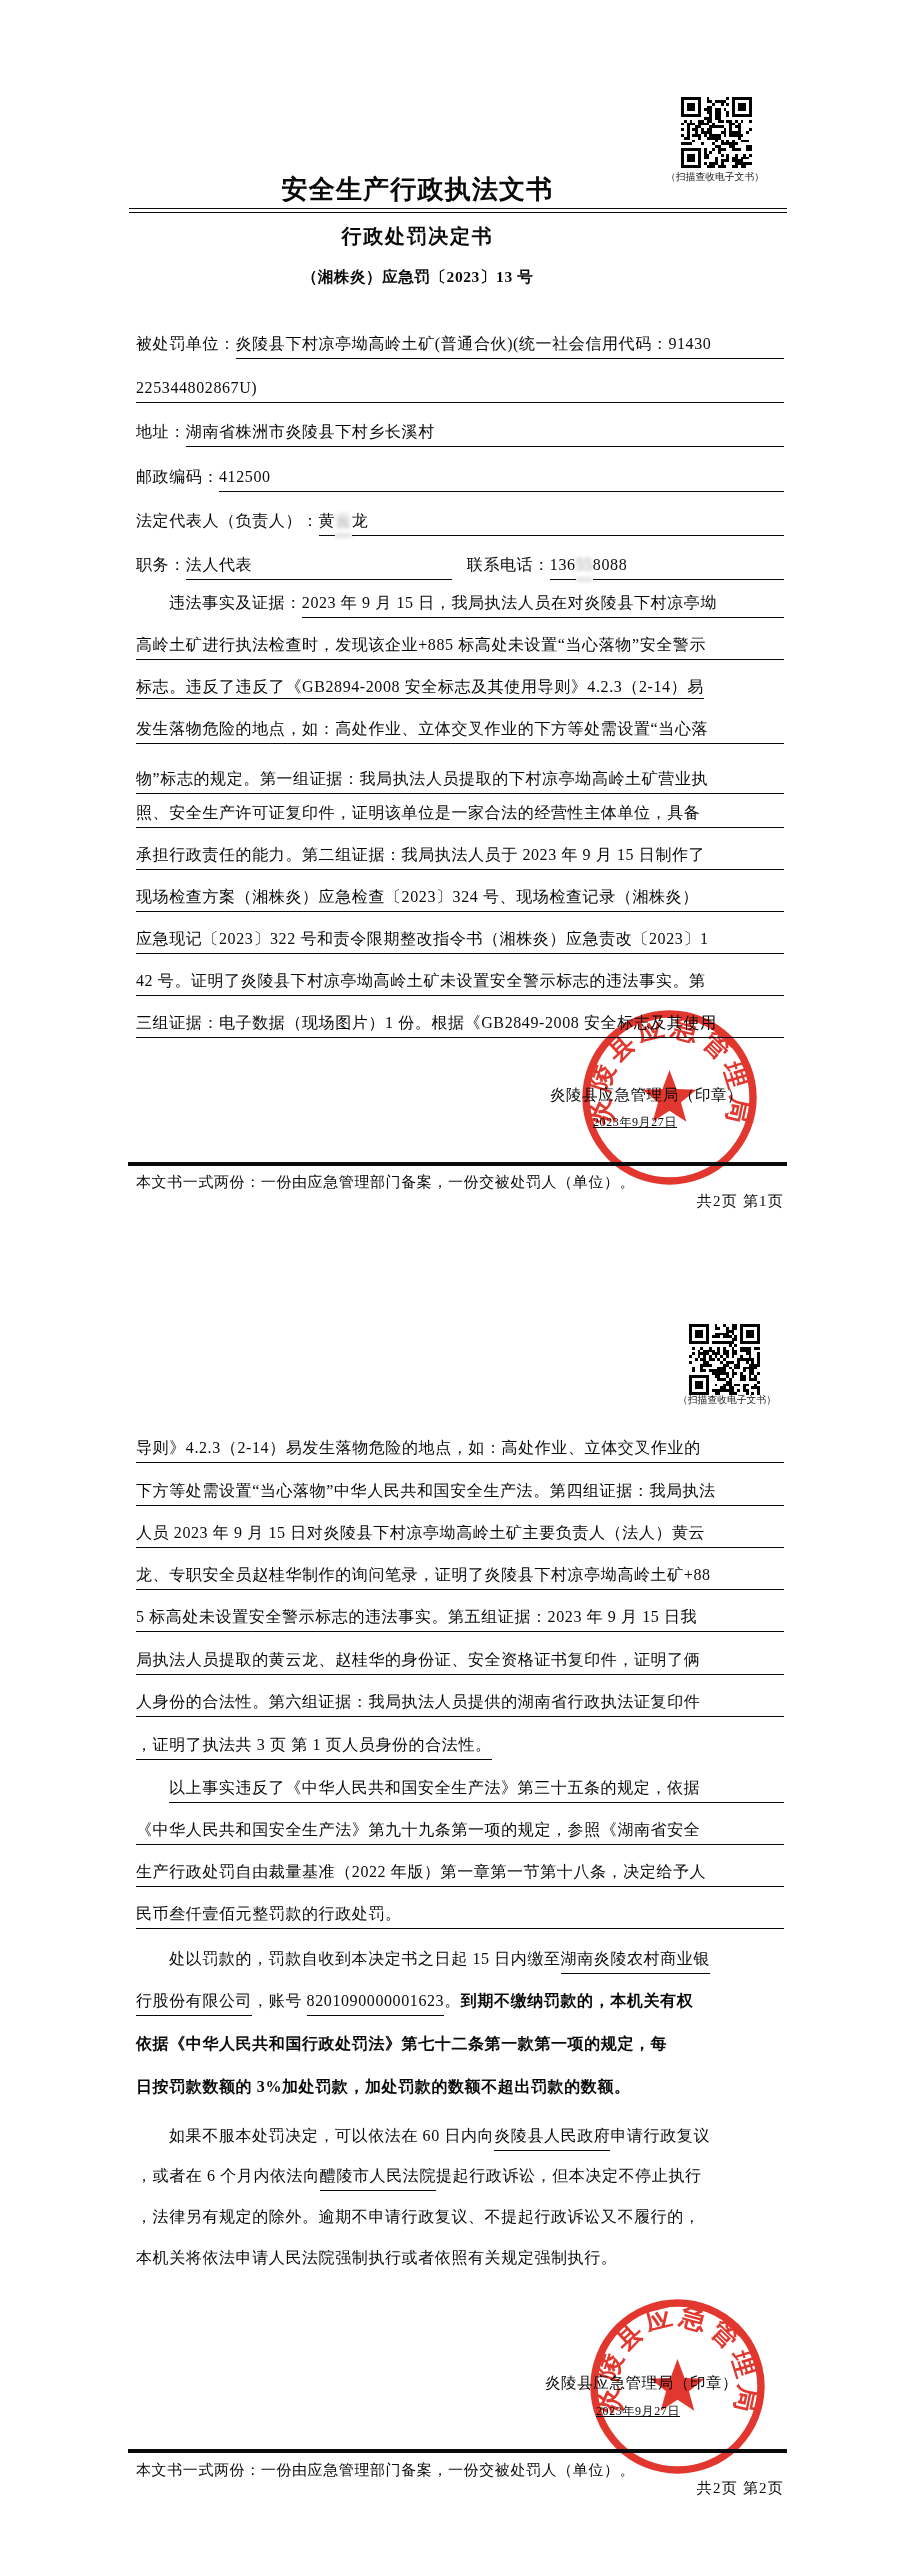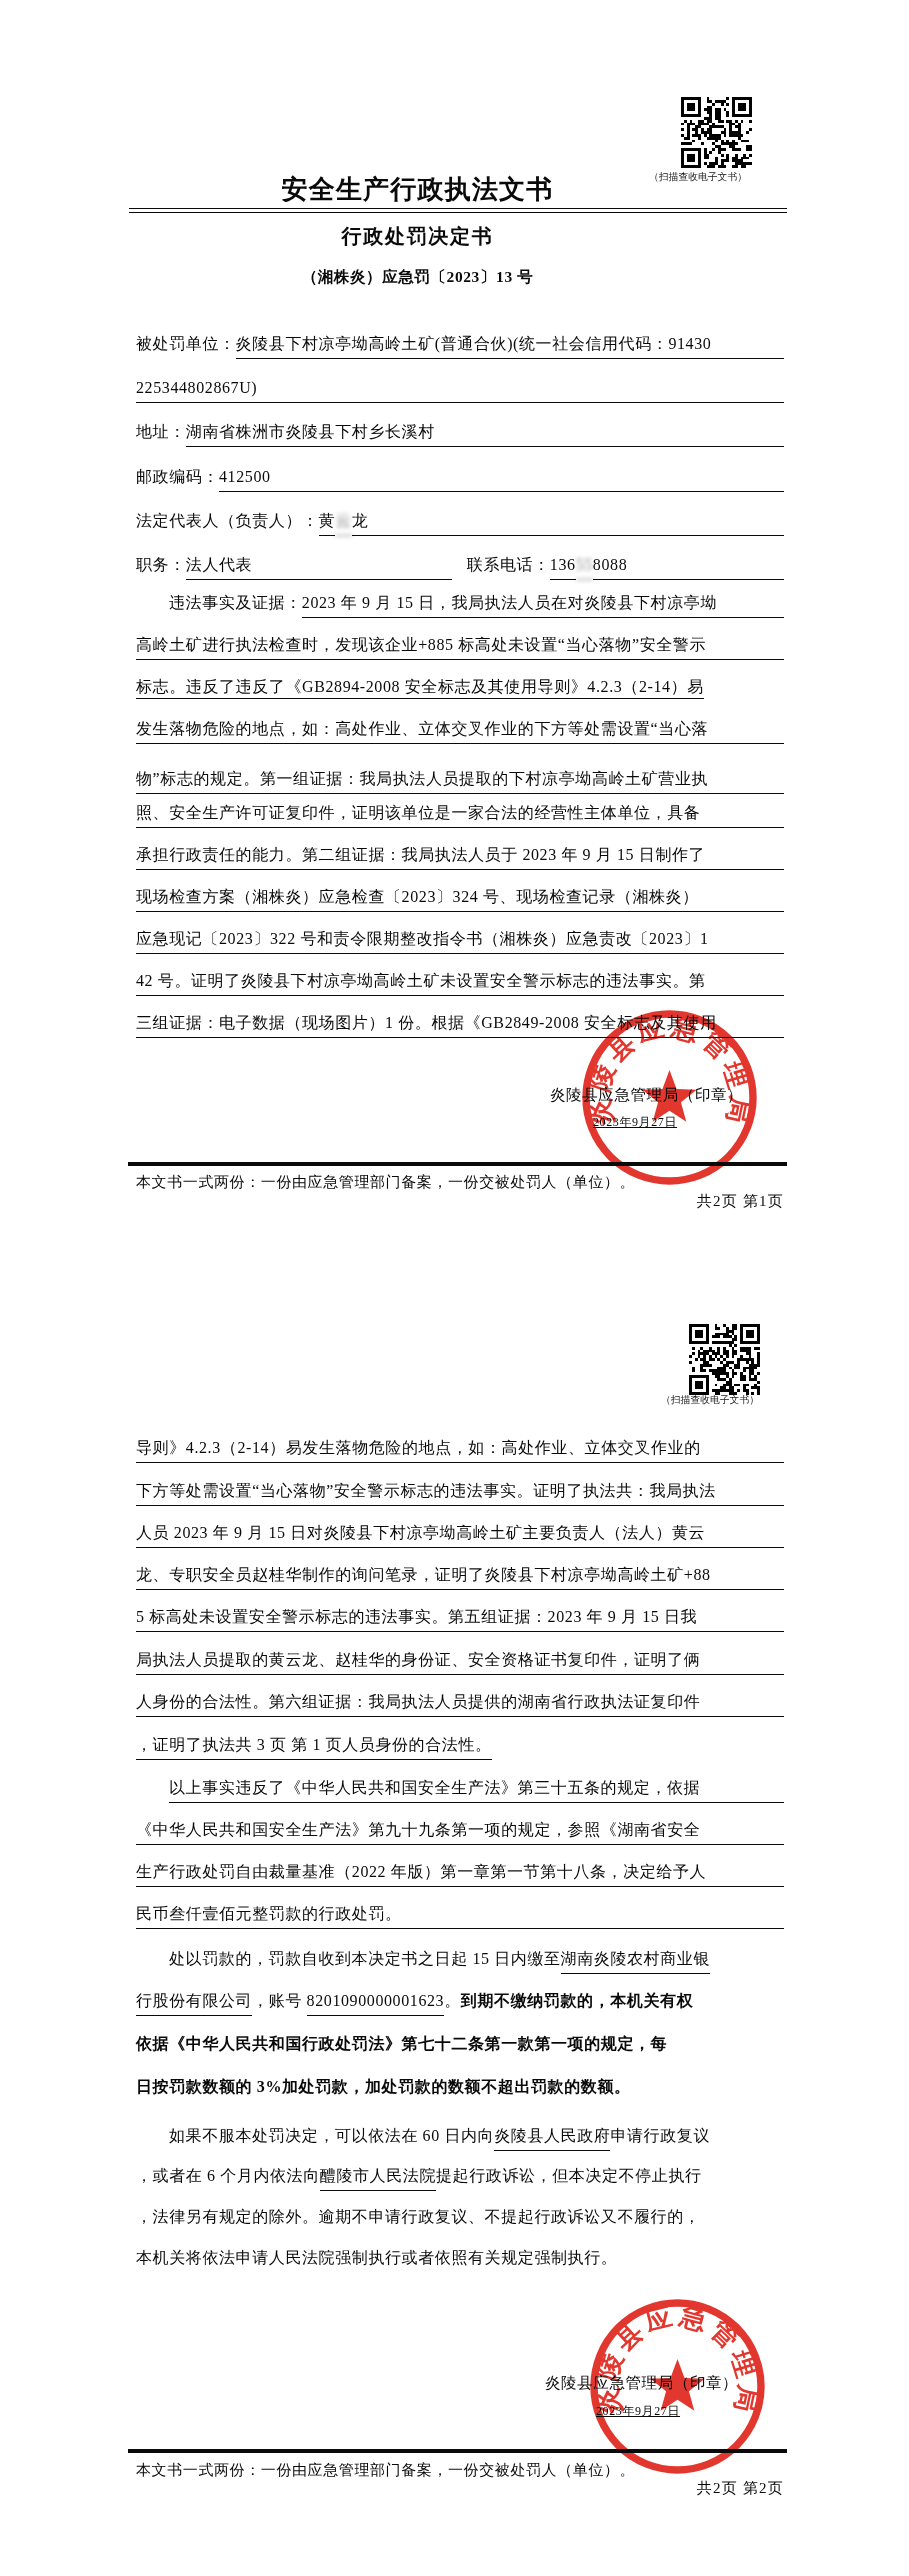--- a/index.html
+++ b/index.html
@@ -12,21 +12,21 @@
     font-size:26px;font-weight:900;letter-spacing:1.2px;}
   .double-rule{position:absolute;top:208px;left:129px;width:658px;height:2.9px;
     border-top:1.7px solid var(--ink);border-bottom:1.7px solid var(--ink);}
   .main-title{position:absolute;top:223px;left:0;width:835px;text-align:center;
     font-size:20px;font-weight:900;letter-spacing:1.7px;}
   .doc-no{position:absolute;top:267px;left:0;width:835px;text-align:center;
     font-size:15.5px;font-weight:600;letter-spacing:0.6px;}
   
   .qr{position:absolute;width:71px;height:71px;background:#fff;}
   .qr1{left:681px;top:97px;} .qr2{left:689px;top:1324px;}
-  .qr-cap{position:absolute;width:132px;text-align:left;font-size:9.8px;color:#1a1a1a;}
+  .qr-cap{position:absolute;width:132px;text-align:center;font-size:9.8px;color:#1a1a1a;}
   .cap1{left:649px;top:171px;} .cap2{left:661px;top:1394px;}
   
   .fl,.bl{position:absolute;left:136px;width:648px;height:25px;display:flex;
     align-items:flex-start;font-size:16px;line-height:22px;white-space:pre;
     box-sizing:border-box;letter-spacing:0.6px;}
   .ind{padding-left:33px;}
   .seg{display:inline-block;height:25px;}
   .seg.u{border-bottom:1.2px solid var(--ink);}
   .seg.b{font-weight:bold;}
   .seg.blr{filter:blur(2.3px);opacity:.55;}
@@ -579,21 +579,21 @@
         <rect x="20" y="2" width="3" height="3"></rect>
         <rect x="0" y="18" width="7" height="7"></rect>
         <rect x="1" y="19" width="5" height="5" fill="#fff"></rect>
         <rect x="2" y="20" width="3" height="3"></rect>
       </g>
     </svg>
   <div class="qr-cap cap2">（扫描查收电子文书）</div>
 
   <div id="p2body">
       <div class="bl" style="top: 1437px;"><span class="seg u">导则》4.2.3（2-14）易发生落物危险的地点，如：高处作业、立体交叉作业的</span><span class="seg fill u"></span></div>
-      <div class="bl" style="top: 1480px;"><span class="seg u">下方等处需设置“当心落物”安全警示标志的违法事实。证明了执法共：我局执法</span><span class="seg fill u"></span></div>
+      <div class="bl" style="top: 1480px;"><span class="seg u">下方等处需设置“当心落物”中华人民共和国安全生产法。第四组证据：我局执法</span><span class="seg fill u"></span></div>
       <div class="bl" style="top: 1522px;"><span class="seg u">人员 2023 年 9 月 15 日对炎陵县下村凉亭坳高岭土矿主要负责人（法人）黄云</span><span class="seg fill u"></span></div>
       <div class="bl" style="top: 1564px;"><span class="seg u">龙、专职安全员赵桂华制作的询问笔录，证明了炎陵县下村凉亭坳高岭土矿+88</span><span class="seg fill u"></span></div>
       <div class="bl" style="top: 1606px;"><span class="seg u">5 标高处未设置安全警示标志的违法事实。第五组证据：2023 年 9 月 15 日我</span><span class="seg fill u"></span></div>
       <div class="bl" style="top: 1649px;"><span class="seg u">局执法人员提取的黄云龙、赵桂华的身份证、安全资格证书复印件，证明了俩</span><span class="seg fill u"></span></div>
       <div class="bl" style="top: 1691px;"><span class="seg u">人身份的合法性。第六组证据：我局执法人员提供的湖南省行政执法证复印件</span><span class="seg fill u"></span></div>
       <div class="bl" style="top: 1734px;"><span class="seg u">，证明了执法共 3 页 第 1 页人员身份的合法性。</span></div>
       <div class="bl ind" style="top: 1777px;"><span class="seg u">以上事实违反了《中华人民共和国安全生产法》第三十五条的规定，依据</span><span class="seg fill u"></span></div>
       <div class="bl" style="top: 1819px; justify-content: center;"><span class="seg u">《中华人民共和国安全生产法》第九十九条第一项的规定，参照《湖南省安全</span><span class="seg fill u"></span></div>
       <div class="bl" style="top: 1861px;"><span class="seg u">生产行政处罚自由裁量基准（2022 年版）第一章第一节第十八条，决定给予人</span><span class="seg fill u"></span></div>
       <div class="bl" style="top: 1903px;"><span class="seg u">民币叁仟壹佰元整罚款的行政处罚。</span><span class="seg fill u"></span></div>

